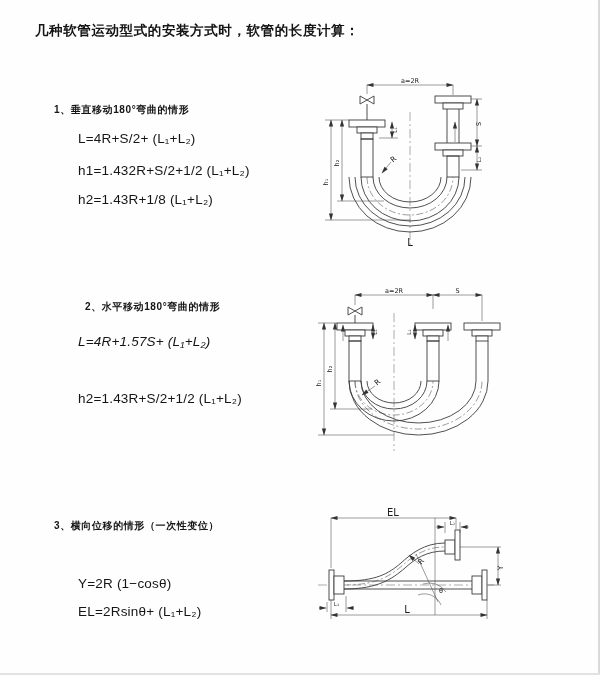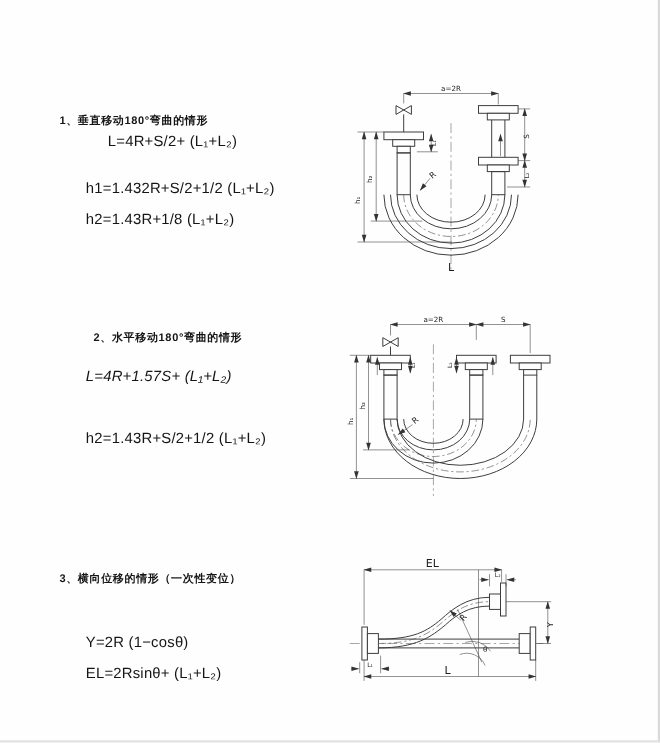--- a/index.html
+++ b/index.html
@@ -21,23 +21,24 @@
   .dim{font-size:6.5px;}
   .dim-sm{font-size:5.5px;}
   .dim-r{font-size:7.5px;}
   .big{font-size:10px;}
 </style>
 </head>
 <body>
 
 <div id="page">
 
+  <div class="txt title" style="left:35px;top:22px;">几种软管运动型式的安装方式时，软管的长度计算：</div>
 
   <div class="txt heading" style="left:54px;top:103px;">1、垂直移动180°弯曲的情形</div>
-  <div class="txt formula" style="left:78px;top:121px;margin-left:20px;">L=4R+S/2+ (L₁+L₂)</div>
+  <div class="txt formula" style="left:78px;top:131px;">L=4R+S/2+ (L₁+L₂)</div>
   <div class="txt formula" style="left:78px;top:163px;">h1=1.432R+S/2+1/2 (L₁+L₂)</div>
   <div class="txt formula" style="left:78px;top:192px;">h2=1.43R+1/8 (L₁+L₂)</div>
 
   <div class="txt heading" style="left:54px;top:300px;margin-left:31px;">2、水平移动180°弯曲的情形</div>
   <div class="txt formula" style="left:78px;top:334px;font-style:italic;">L=4R+1.57S+ (L₁+L₂)</div>
   <div class="txt formula" style="left:78px;top:391px;">h2=1.43R+S/2+1/2 (L₁+L₂)</div>
 
   <div class="txt heading" style="left:54px;top:519px;">3、横向位移的情形（一次性变位）</div>
   <div class="txt formula" style="left:78px;top:576px;">Y=2R (1−cosθ)</div>
   <div class="txt formula" style="left:78px;top:604px;text-align:center;">EL=2Rsinθ+ (L₁+L₂)</div>

